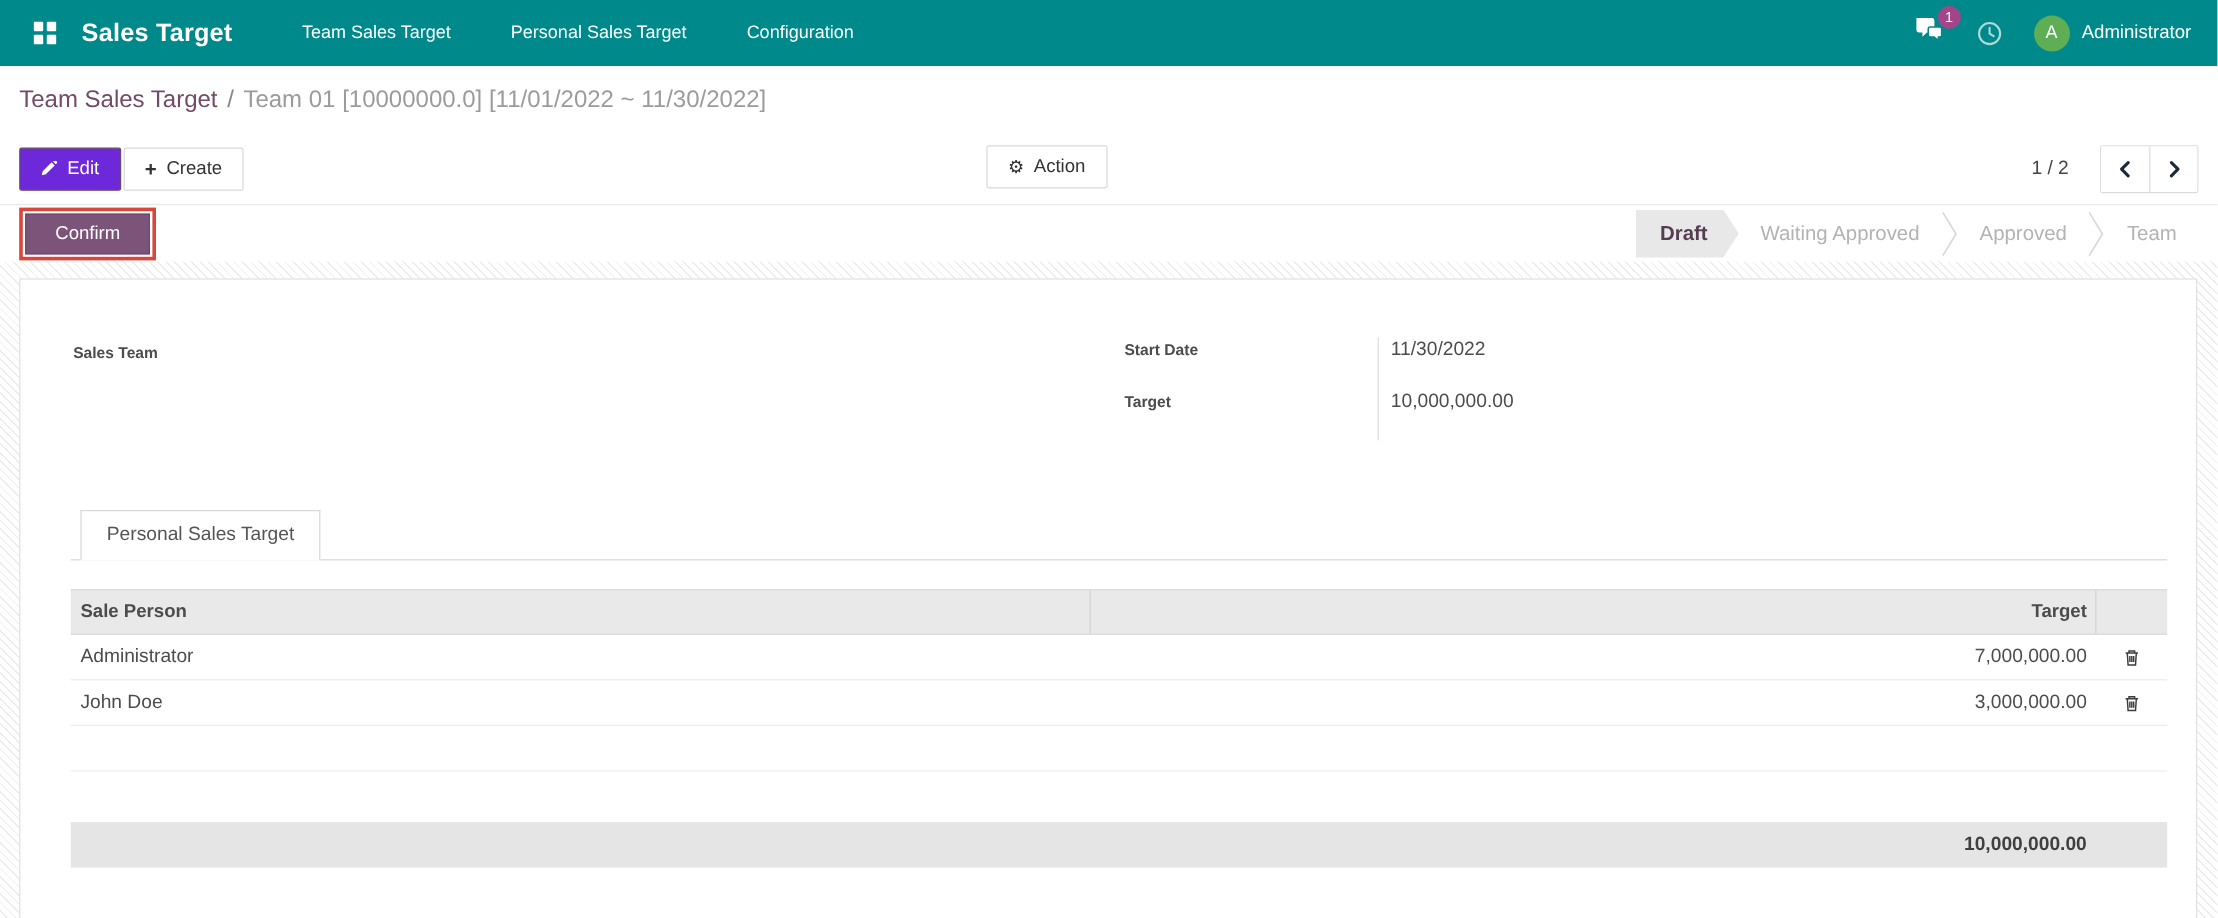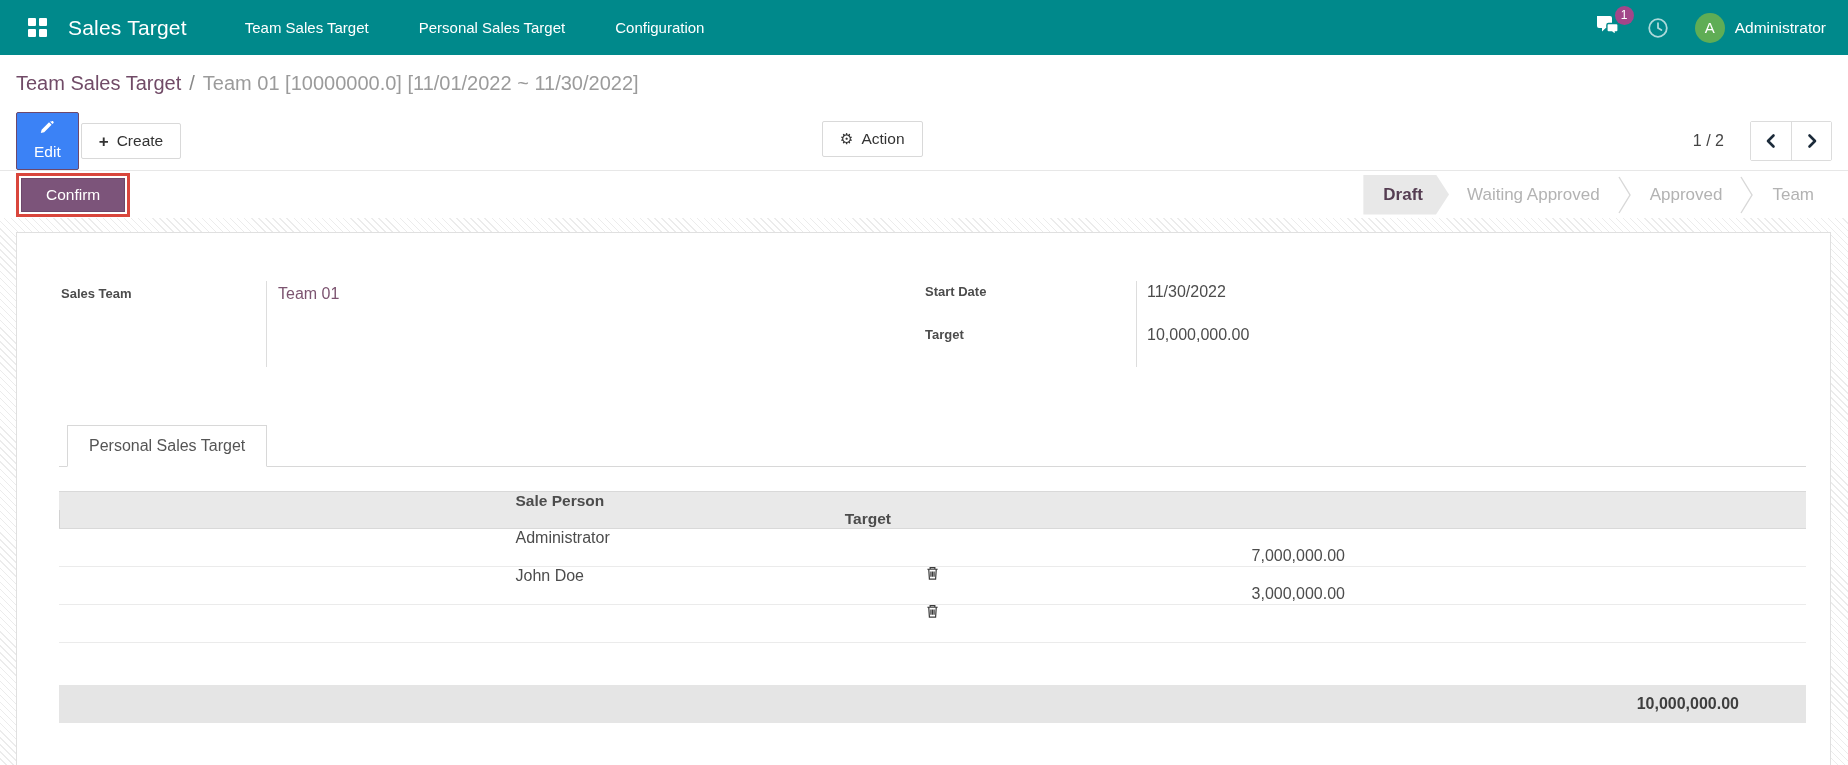--- a/index.html
+++ b/index.html
@@ -4,21 +4,21 @@
 <style>
   * { margin:0; padding:0; box-sizing:border-box; }
   html,body { width:1848px; height:765px; overflow:hidden; background:#fff;
               font-family:"Liberation Sans", sans-serif; color:#4c4c4c; }
 
   
   .navbar { height:55px; background:#00898b; display:flex; align-items:center;
             padding:0 22px 0 20px; color:#fff; }
   .apps-btn { width:34px; height:34px; display:flex; align-items:center; justify-content:center;
               cursor:pointer; margin-right:14px; }
-  .brand { font-size:21px; font-weight:400; letter-spacing:.2px; margin-right:56px; white-space:nowrap; }
+  .brand { font-size:21px; font-weight:700; letter-spacing:.2px; margin-right:56px; white-space:nowrap; }
   .nav-menu { display:flex; align-items:center; gap:46px; font-size:15px; }
   .nav-menu .item { cursor:pointer; padding:18px 2px; white-space:nowrap; }
   .nav-right { margin-left:auto; display:flex; align-items:center; gap:26px; }
   .msg-wrap { position:relative; cursor:pointer; }
   .badge { position:absolute; top:-9px; right:-13px; background:#a24689; color:#fff;
            min-width:19px; height:19px; border-radius:10px; font-size:12px; line-height:19px;
            text-align:center; padding:0 4px; }
   .clock { cursor:pointer; opacity:.85; display:flex; }
   .user { display:flex; align-items:center; gap:10px; cursor:pointer; }
   .avatar { width:30px; height:30px; border-radius:50%; background:#5fad55; color:#fff;
@@ -29,21 +29,21 @@
   .control-panel { background:#fff; padding:0 16px; }
   .breadcrumb { height:57px; display:flex; align-items:center; font-size:20px; gap:8px; white-space:nowrap; }
   .breadcrumb .parent { color:#714b67; font-weight:500; cursor:pointer; }
   .breadcrumb .sep { color:#888; }
   .breadcrumb .current { color:#9b9b9b; }
 
   .buttons-row { position:relative; height:58px; display:flex; align-items:center; }
   .btn { font-size:15.5px; border:1px solid #d9d9d9; background:#fff; color:#333;
          padding:8px 17px; cursor:pointer; display:inline-flex; align-items:center; gap:8px;
          border-radius:2px; font-family:inherit; }
-  .btn-primary { background:#3b82f6; border-color:#6d486b; color:#fff;flex-direction:column; }
+  .btn-primary { background:#6d28d9; border-color:#6d486b; color:#fff; }
   .btn-edit { margin-right:2px; }
   .action-btn { position:absolute; left:806px; top:9px; }
   .gear { font-family:"DejaVu Sans", sans-serif; font-size:15px; line-height:1; }
   .pager { margin-left:auto; display:flex; align-items:center; gap:26px; }
   .pager-count { font-size:16px; color:#444;margin-left:36px; }
   .pager-btns { display:flex; border:1px solid #dcdcdc; border-radius:2px; }
   .pager-btn { width:40px; height:38px; background:#fff; display:flex; align-items:center;
                justify-content:center; cursor:pointer; }
   .pager-btn + .pager-btn { border-left:1px solid #dcdcdc; }
 
@@ -66,34 +66,34 @@
   .sheet { position:absolute; left:16px; right:17px; top:14px; bottom:-2px; background:#fff;
            border:1px solid #e0e0e0; padding:48px 24px 0 42px; }
 
   .fields { display:flex; }
   .fgroup-left { width:866px; display:flex; }
   .fgroup-left .label-col { width:207px; padding-left:2px; }
   .fgroup-left .value-col { border-left:1px solid #ddd; padding:0 0 0 11px; min-height:58px; }
   .field-label { font-size:13px; font-weight:700; color:#4c4c4c; line-height:26px; }
   .field-value { font-size:16px; line-height:26px; }
   .link-value { color:#7c5470; cursor:pointer; }
-  .fgroup-right { flex:1; display:flex; }
+  .fgroup-right { flex:1; display:flex;margin-left:12px; }
   .fgroup-right .label-col { width:211px; }
   .fgroup-right .value-col { border-left:1px solid #ddd; padding-left:10px; flex:1; }
   .frow { height:43px; display:flex; align-items:flex-start; }
   .frow .field-label, .frow .field-value { line-height:22px; }
 
   
   .notebook-tabs { margin-top:57px; border-bottom:1px solid #d8d8d8; display:flex; }
   .tab { position:relative; top:1px; background:#fff; border:1px solid #d8d8d8; border-bottom:1px solid #fff;
          padding:11px 21px; font-size:16px; color:#555; cursor:pointer; margin-left:8px; }
 
   
   .list { margin-top:24px; width:100%; }
-  .lrow { display:flex; align-items:center; height:38px; border-bottom:1px solid #ebebeb; font-size:16px;flex-direction:column; }
+  .lrow { display:flex; align-items:center; height:38px; border-bottom:1px solid #ebebeb; font-size:16px; }
   .lhead { background:#e9e9e9; border-top:1px solid #d9d9d9; border-bottom:1px solid #d9d9d9;
            font-weight:700; color:#4c4c4c; font-size:15.5px; }
   .col-person { width:850px; padding-left:8px; }
   .col-target { width:839px; text-align:right; padding-right:7px; }
   .lhead .col-target { border-left:1px solid #d2d2d2; align-self:stretch; display:flex;
                        align-items:center; justify-content:flex-end; }
   .col-trash { width:60px; display:flex; justify-content:center; }
   .lhead .col-trash { border-left:1px solid #d2d2d2; align-self:stretch; }
   .trash-btn { cursor:pointer; display:flex; }
   .lrow-empty { height:38px; border-bottom:1px solid #ebebeb; }
@@ -203,23 +203,20 @@
 </div>
 
 <div class="main">
   <div class="sheet">
 
     <div class="fields">
       <div class="fgroup-left">
         <div class="label-col">
           <div class="field-label">Sales Team</div>
         </div>
-        <div class="value-col">
-          <div class="field-value link-value">Team 01</div>
-        </div>
       </div>
       <div class="fgroup-right">
         <div class="label-col">
           <div class="frow">
               <div class="field-label">Start Date</div>
             </div>
           <div class="frow">
               <div class="field-label">Target</div>
             </div>
         </div>

